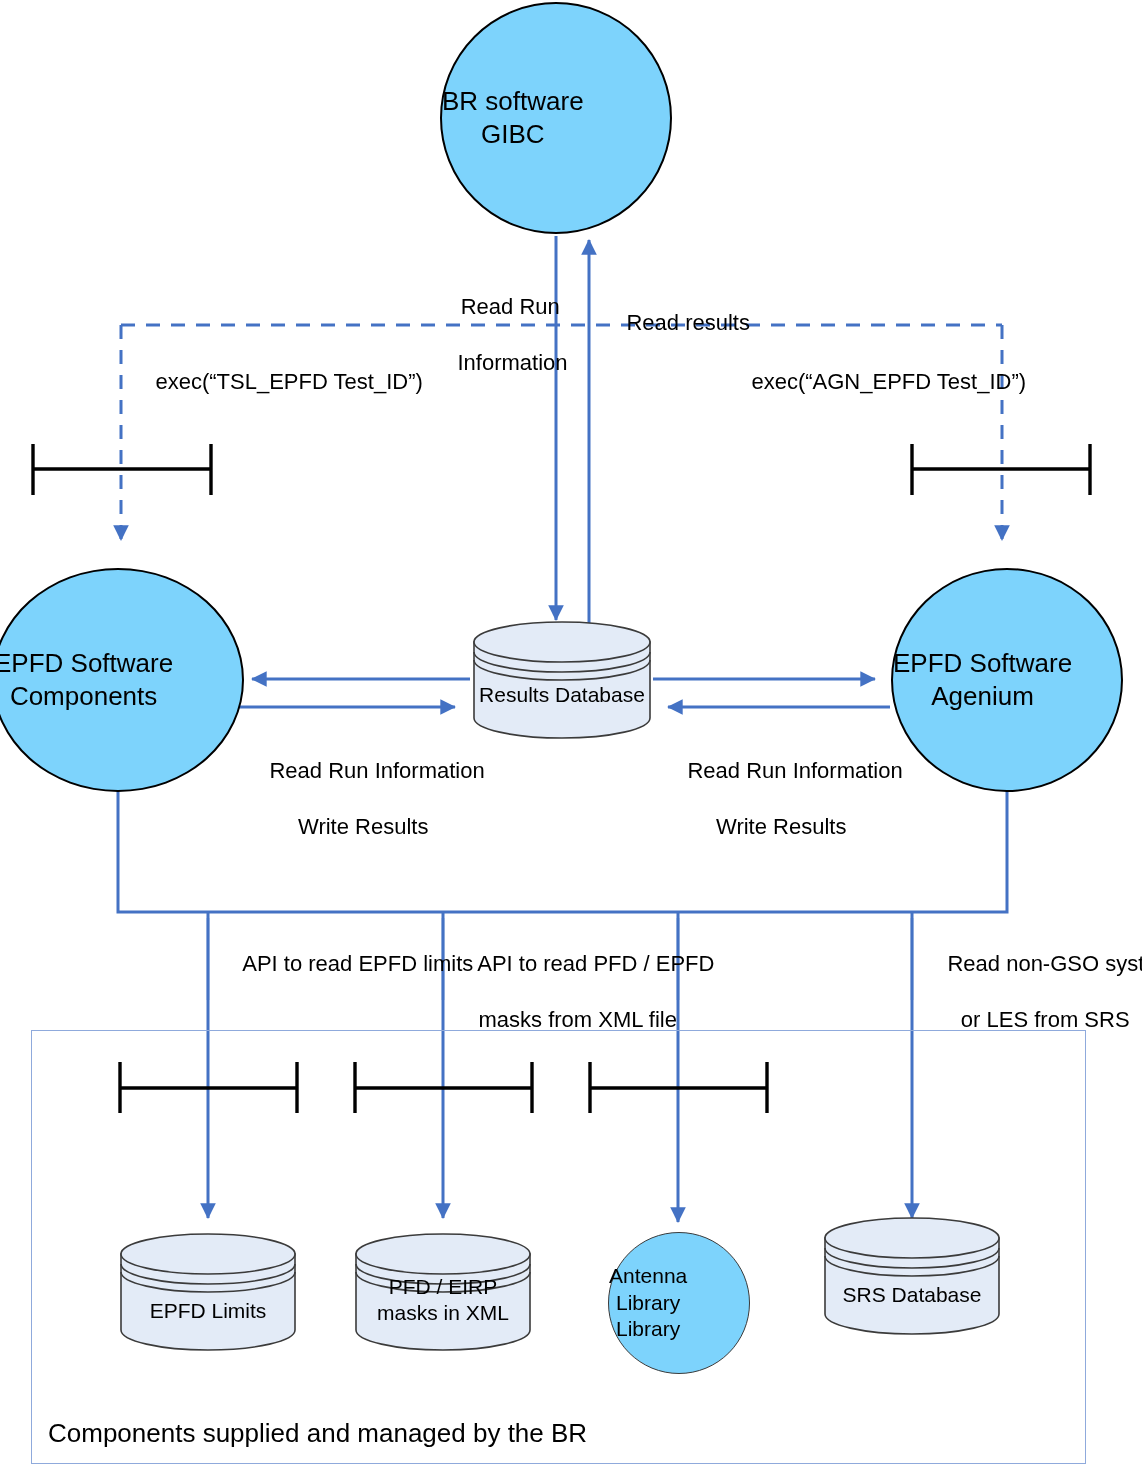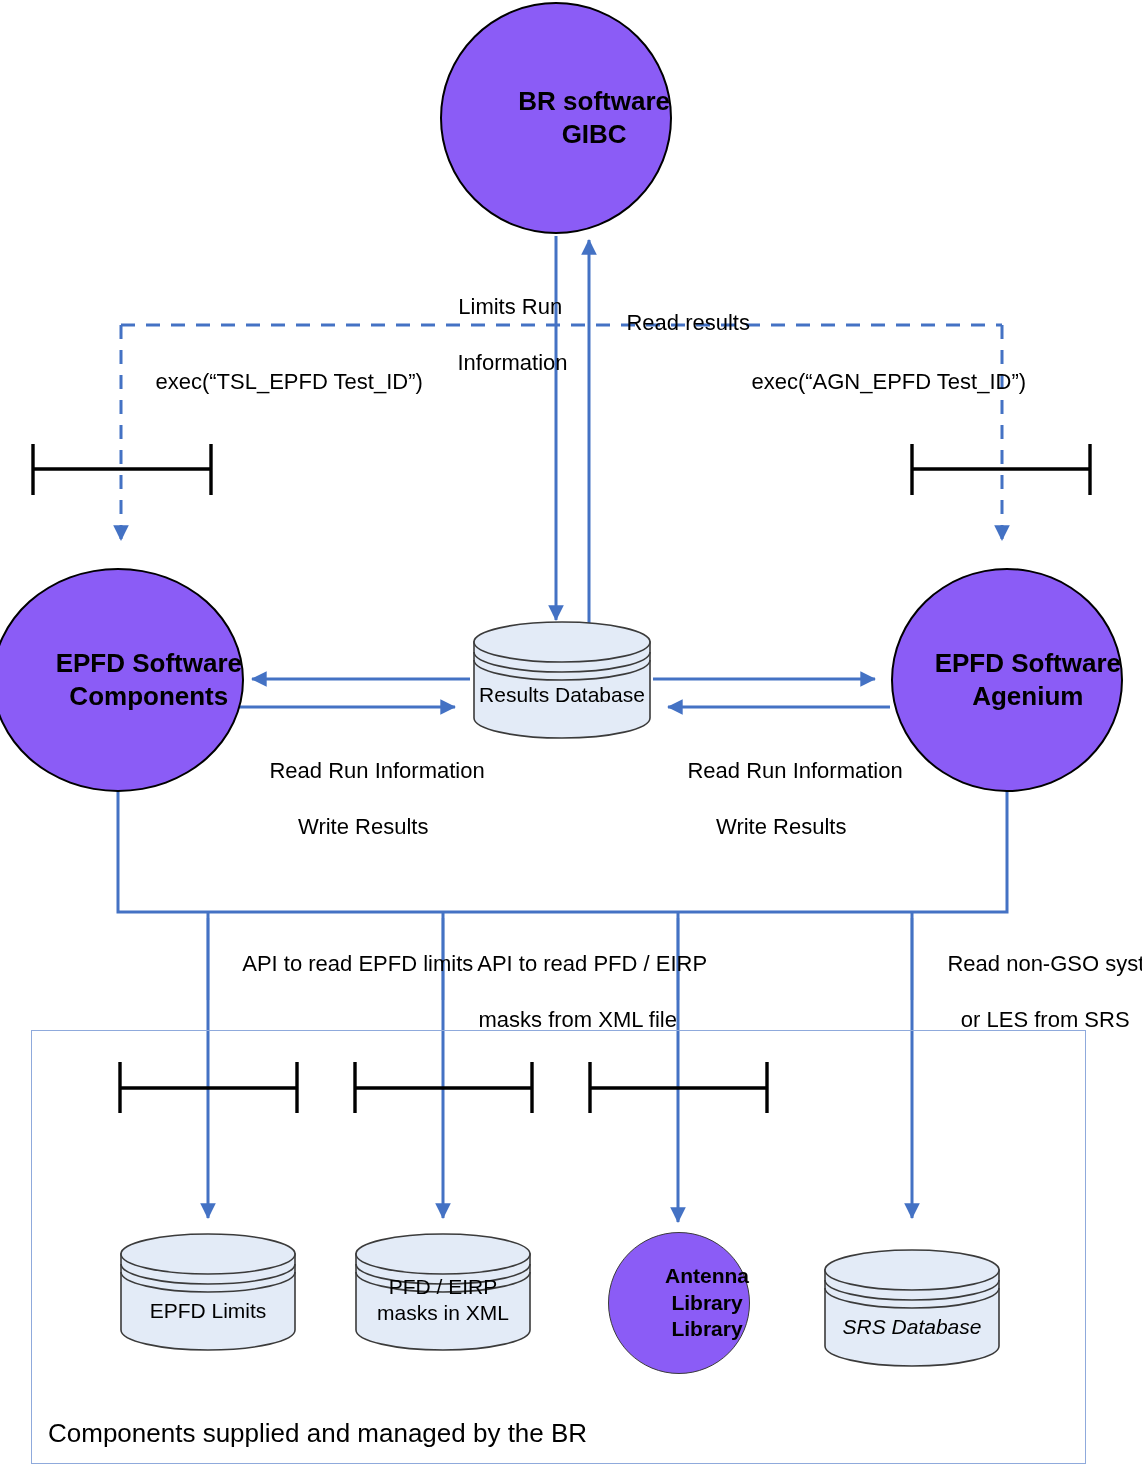--- a/index.html
+++ b/index.html
@@ -19,29 +19,28 @@
     position:absolute;
     left:0;top:0;
     width:1142px;height:1475px;
     pointer-events:none;
   }
 
   
   .node-circle{
     position:absolute;
     border-radius:50%;
-    background:#8b5cf6;
+    background:#7dd3fc;
     border:2.5px solid #000000;
     box-sizing:border-box;
     display:flex;
     align-items:center;
-    justify-content:flex-end;
+    justify-content:flex-start;
     text-align:center;
     line-height:1.28;
-    font-weight:bold;
   }
   .node-circle.thin{
     border:1.4px solid #3b3b3b;
   }
   .node-circle .lbl{ display:block; }
 
   .cyl{
     position:absolute;
   }
   .cyl .cyl-label{
@@ -190,32 +189,32 @@
   </div>
 
   <div class="node-circle thin f21" style="left:608px;top:1232px;width:142px;height:142px;">
     <span class="lbl">
       <span>Antenna</span><br>
       <span>Library</span><br>
       <span>Library</span>
     </span>
   </div>
 
-  <div class="cyl" style="left:821px;top:1248px;width:182px;height:120px;font-style:italic;">
+  <div class="cyl" style="left:821px;top:1216px;width:182px;height:120px;">
     <svg viewBox="0 0 182 120" width="182" height="120">
       <path d="M 4 22 L 4 98 A 87 20 0 0 0 178 98 L 178 22 Z" fill="#e3ebf7" stroke="#3b3b3b" stroke-width="1.6"></path>
       <ellipse cx="91" cy="22" rx="87" ry="20" fill="#e3ebf7" stroke="#3b3b3b" stroke-width="1.6"></ellipse>
       <path d="M 4 32 A 87 20 0 0 0 178 32" fill="none" stroke="#3b3b3b" stroke-width="1.6"></path>
       <path d="M 4 40 A 87 20 0 0 0 178 40" fill="none" stroke="#3b3b3b" stroke-width="1.6"></path>
     </svg>
     <div class="cyl-label f21" style="top:66px;">SRS Database</div>
   </div>
 
   <div class="txt center f22" style="left:433px;top:265px;width:130px;">
-    <span>Limits Run</span><br>
+    <span>Read Run</span><br>
     <span>Information</span>
   </div>
 
   <div class="txt left f22" style="left:602px;top:281px;">
     <span>Read results</span>
   </div>
 
   <div class="txt left f22" style="left:131px;top:340px;">
     <span>exec(“TSL_EPFD Test_ID”)</span>
   </div>
@@ -232,21 +231,21 @@
   <div class="txt center f22" style="left:663px;top:729px;width:212px;">
     <span>Read Run Information</span><br>
     <span>Write Results</span>
   </div>
 
   <div class="txt left f22" style="left:219px;top:922px;width:220px;">
     <span>API to read EPFD limits</span>
   </div>
 
   <div class="txt left f22" style="left:454px;top:922px;width:222px;">
-    <span>API to read PFD / EIRP</span><br>
+    <span>API to read PFD / EPFD</span><br>
     <span>masks from XML file</span>
   </div>
 
 
   <div class="txt left f22" style="left:923px;top:922px;width:220px;">
     <span>Read non-GSO system</span><br>
     <span>or LES from SRS</span>
   </div>
 
   <div class="region" style="left:31px;top:1030px;width:1055px;height:434px;"></div>

